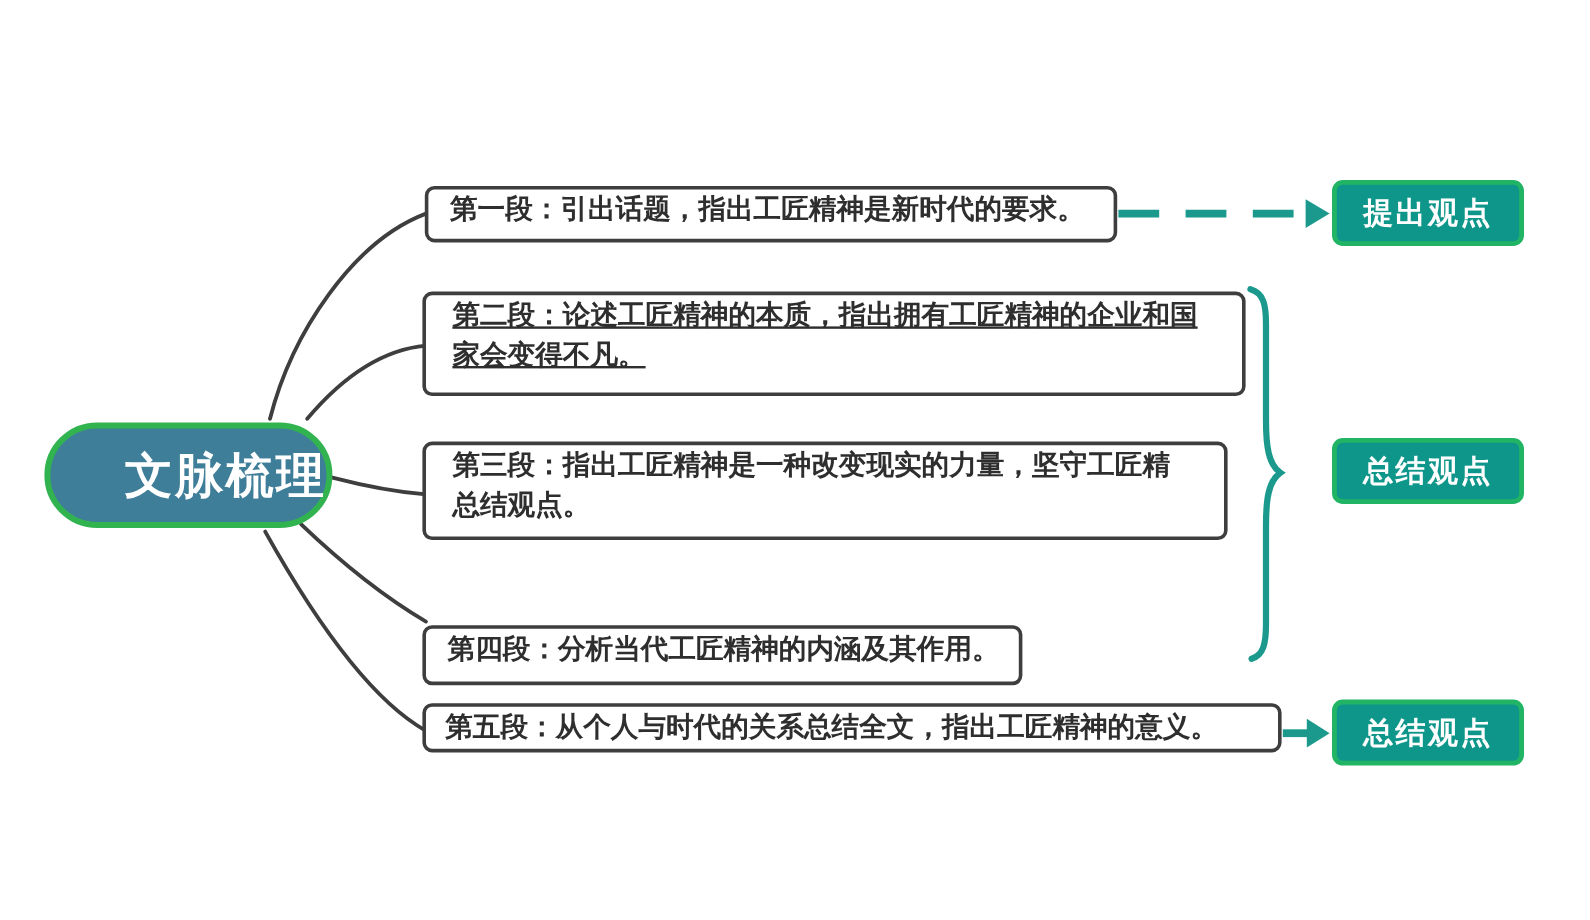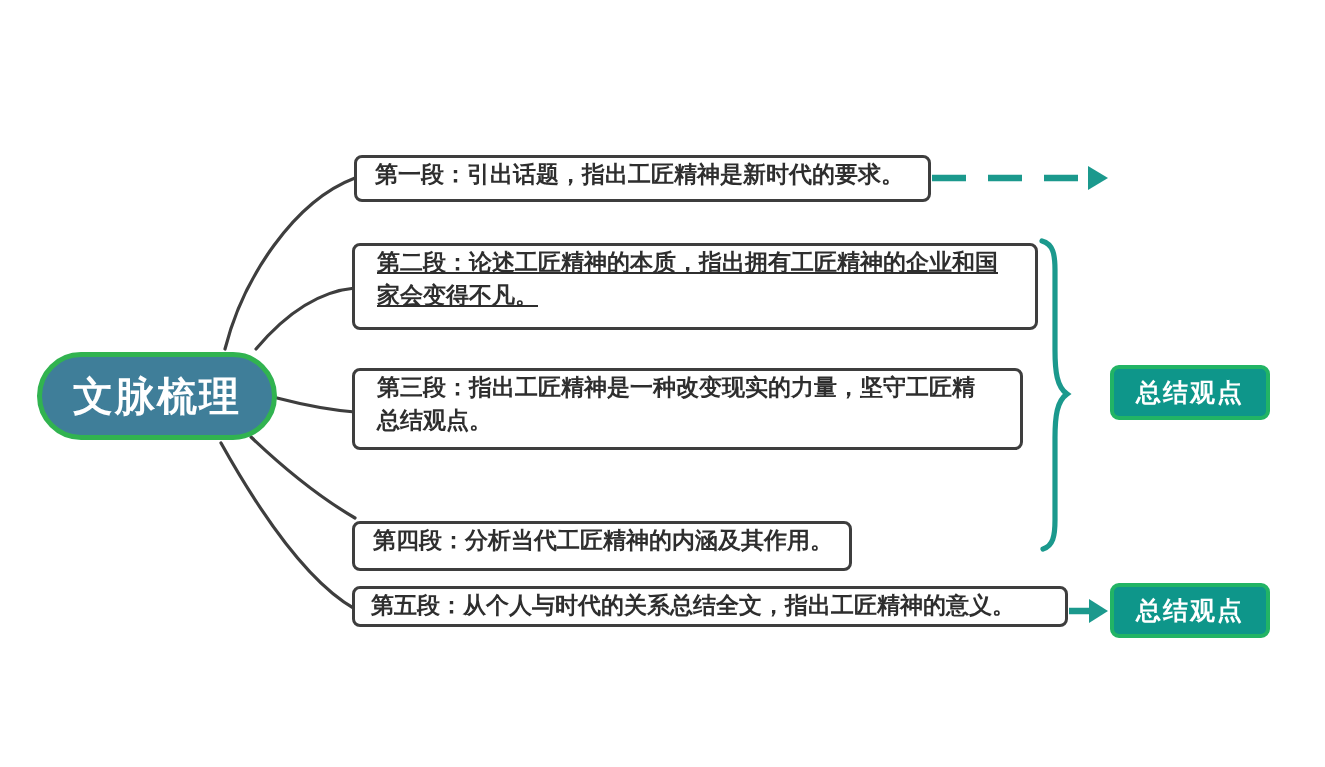--- a/index.html
+++ b/index.html
@@ -30,21 +30,21 @@
   .tealfill { fill: var(--teal-stroke, #1B998D); stroke: none; }
 
   .root-node {
     position: absolute;
     left: 37px; top: 352px;
     width: 240px; height: 88px;
     box-sizing: border-box;
     background: var(--root-fill, #3F7E99);
     border: 5px solid var(--green-root-border, #31B350);
     border-radius: 46px;
-    display: flex; align-items: center; justify-content: center;
+    display: flex; align-items: center; justify-content: flex-end;
     color: var(--text-white, #ffffff);
     font-weight: 700;
     font-size: 40px;
     letter-spacing: 2px;
   }
 
   .para {
     position: absolute;
     box-sizing: border-box;
     background: #ffffff;
@@ -121,20 +121,23 @@
     <span>第三段：指出工匠精神是一种改变现实的力量，坚守工匠精
 总结观点。</span>
   </div>
   <div class="para p4">
     <span>第四段：分析当代工匠精神的内涵及其作用。</span>
   </div>
   <div class="para p5">
     <span>第五段：从个人与时代的关系总结全文，指出工匠精神的意义。</span>
   </div>
 
+  <div class="stage s1">
+    <span>提出观点</span>
+  </div>
   <div class="stage s2">
     <span>总结观点</span>
   </div>
   <div class="stage s3">
     <span>总结观点</span>
   </div>
 
 </div>
 
 </body></html>

